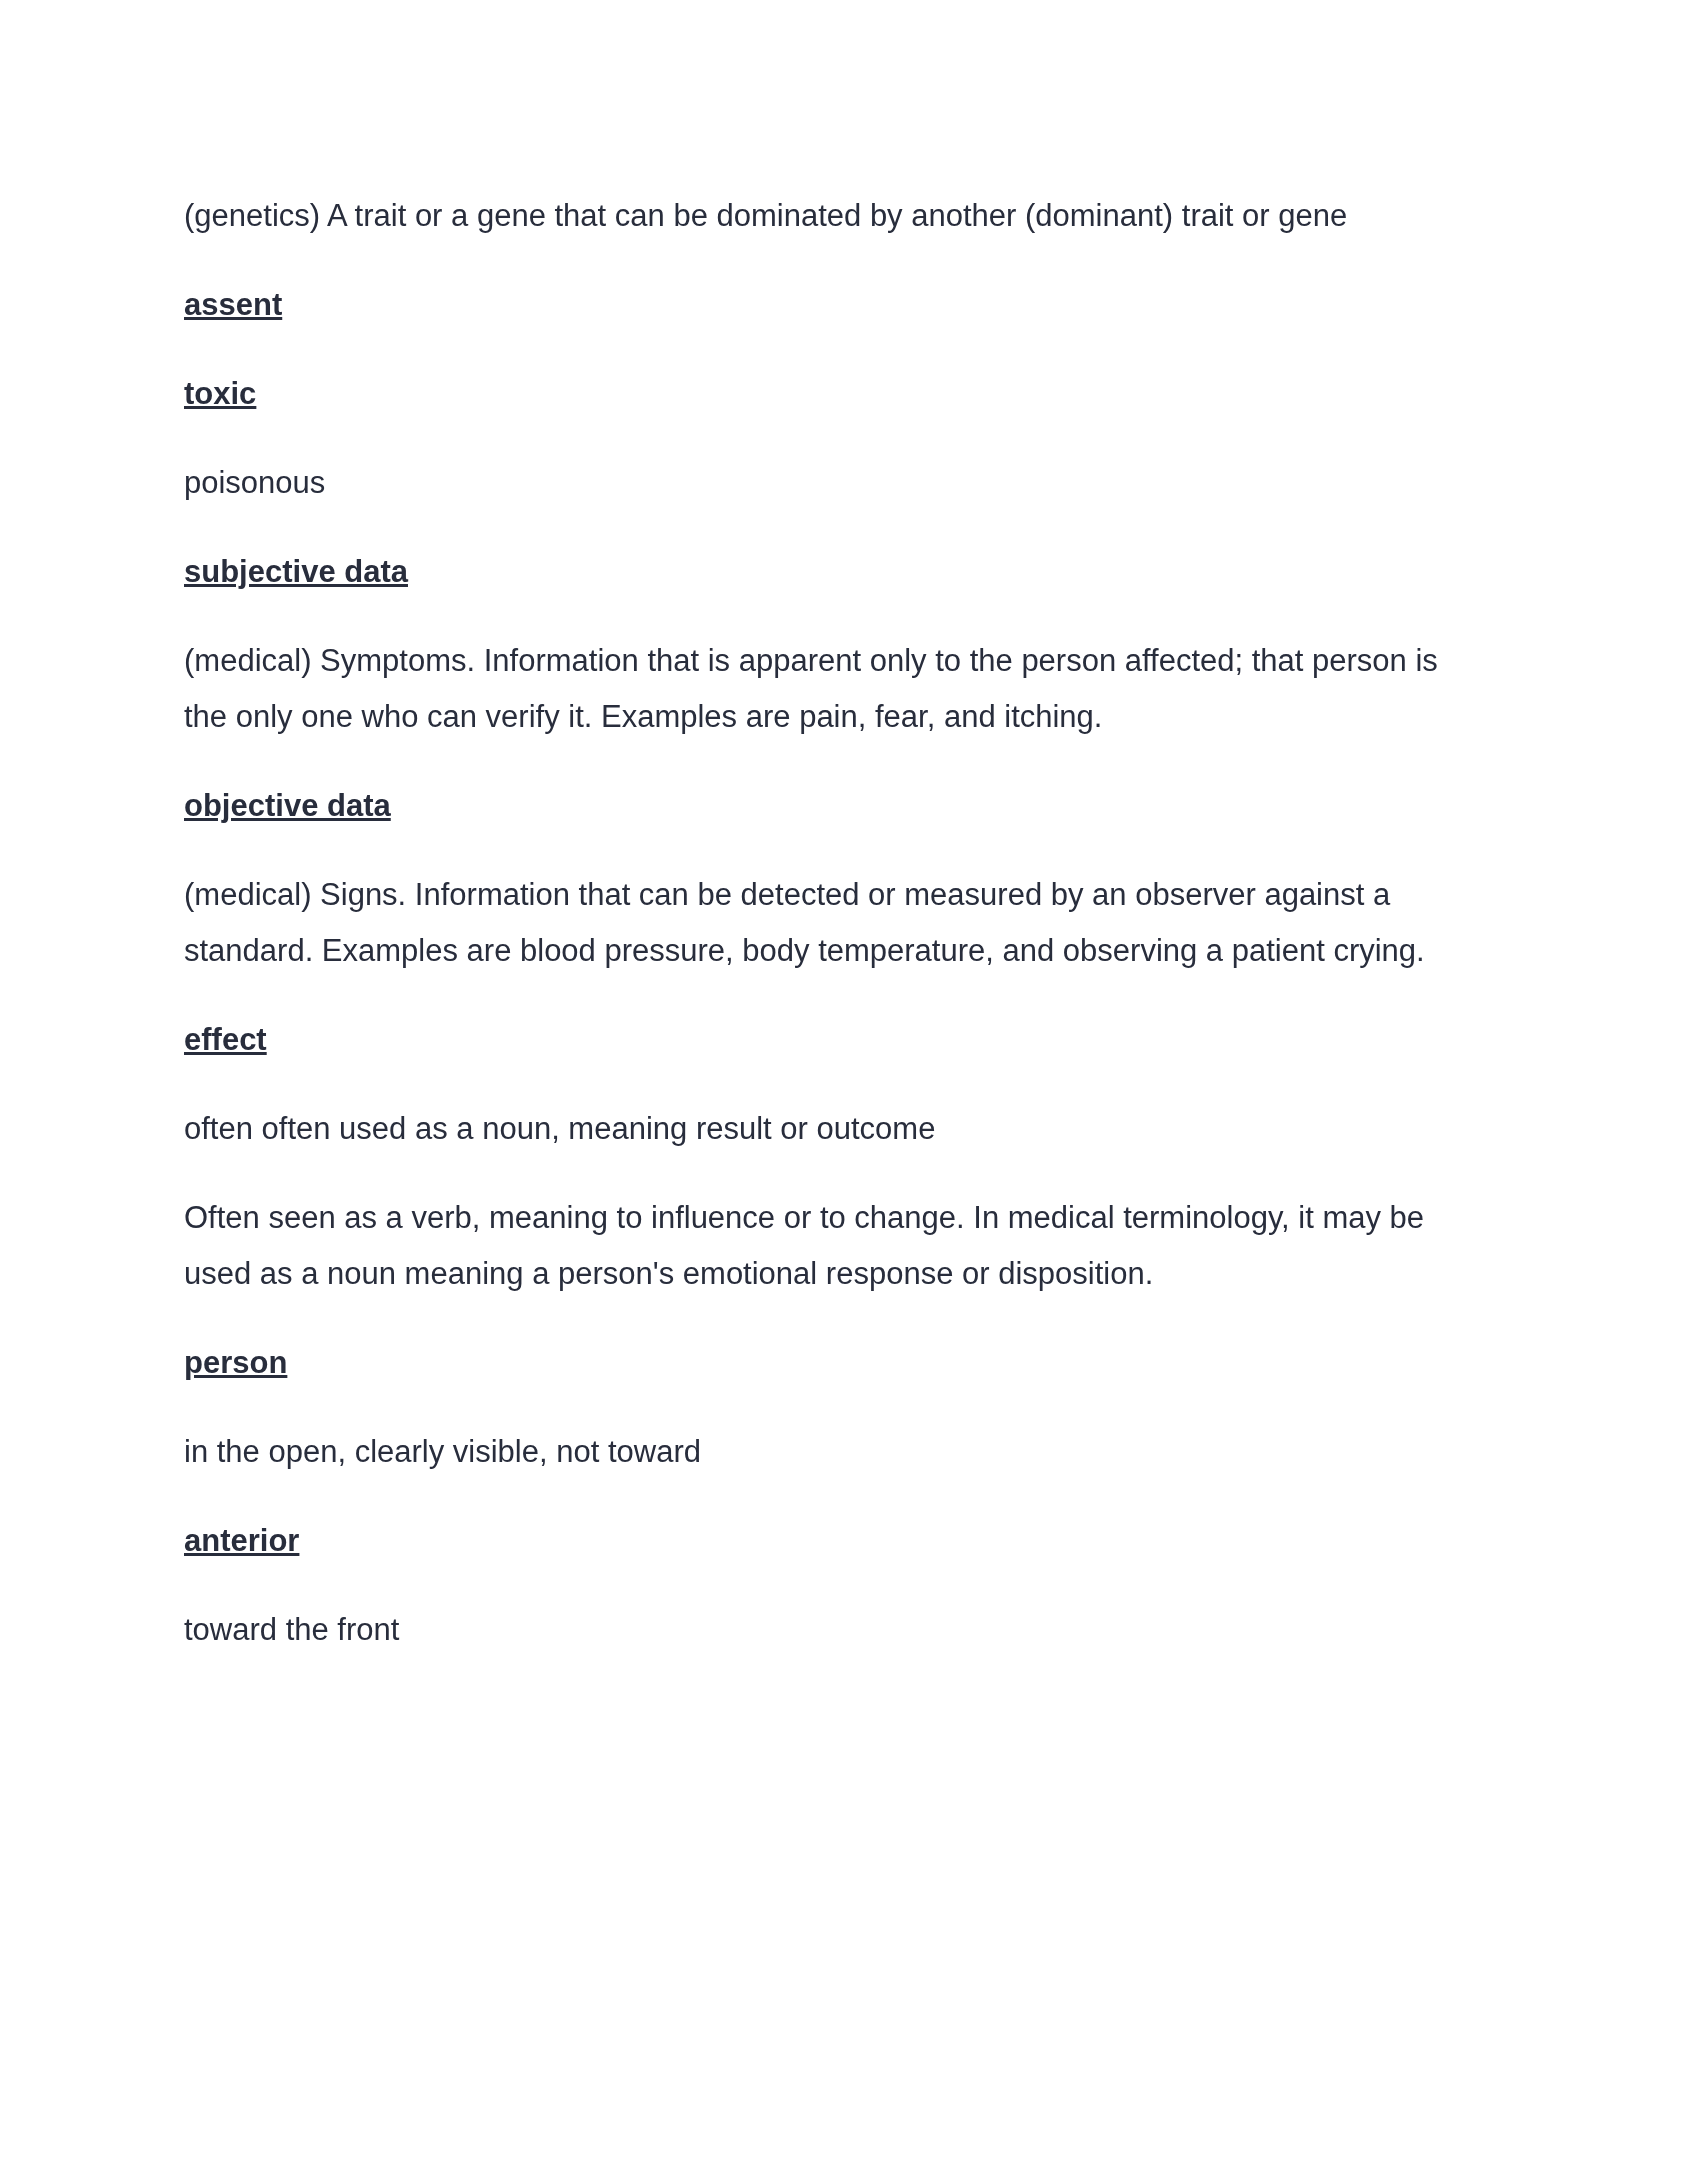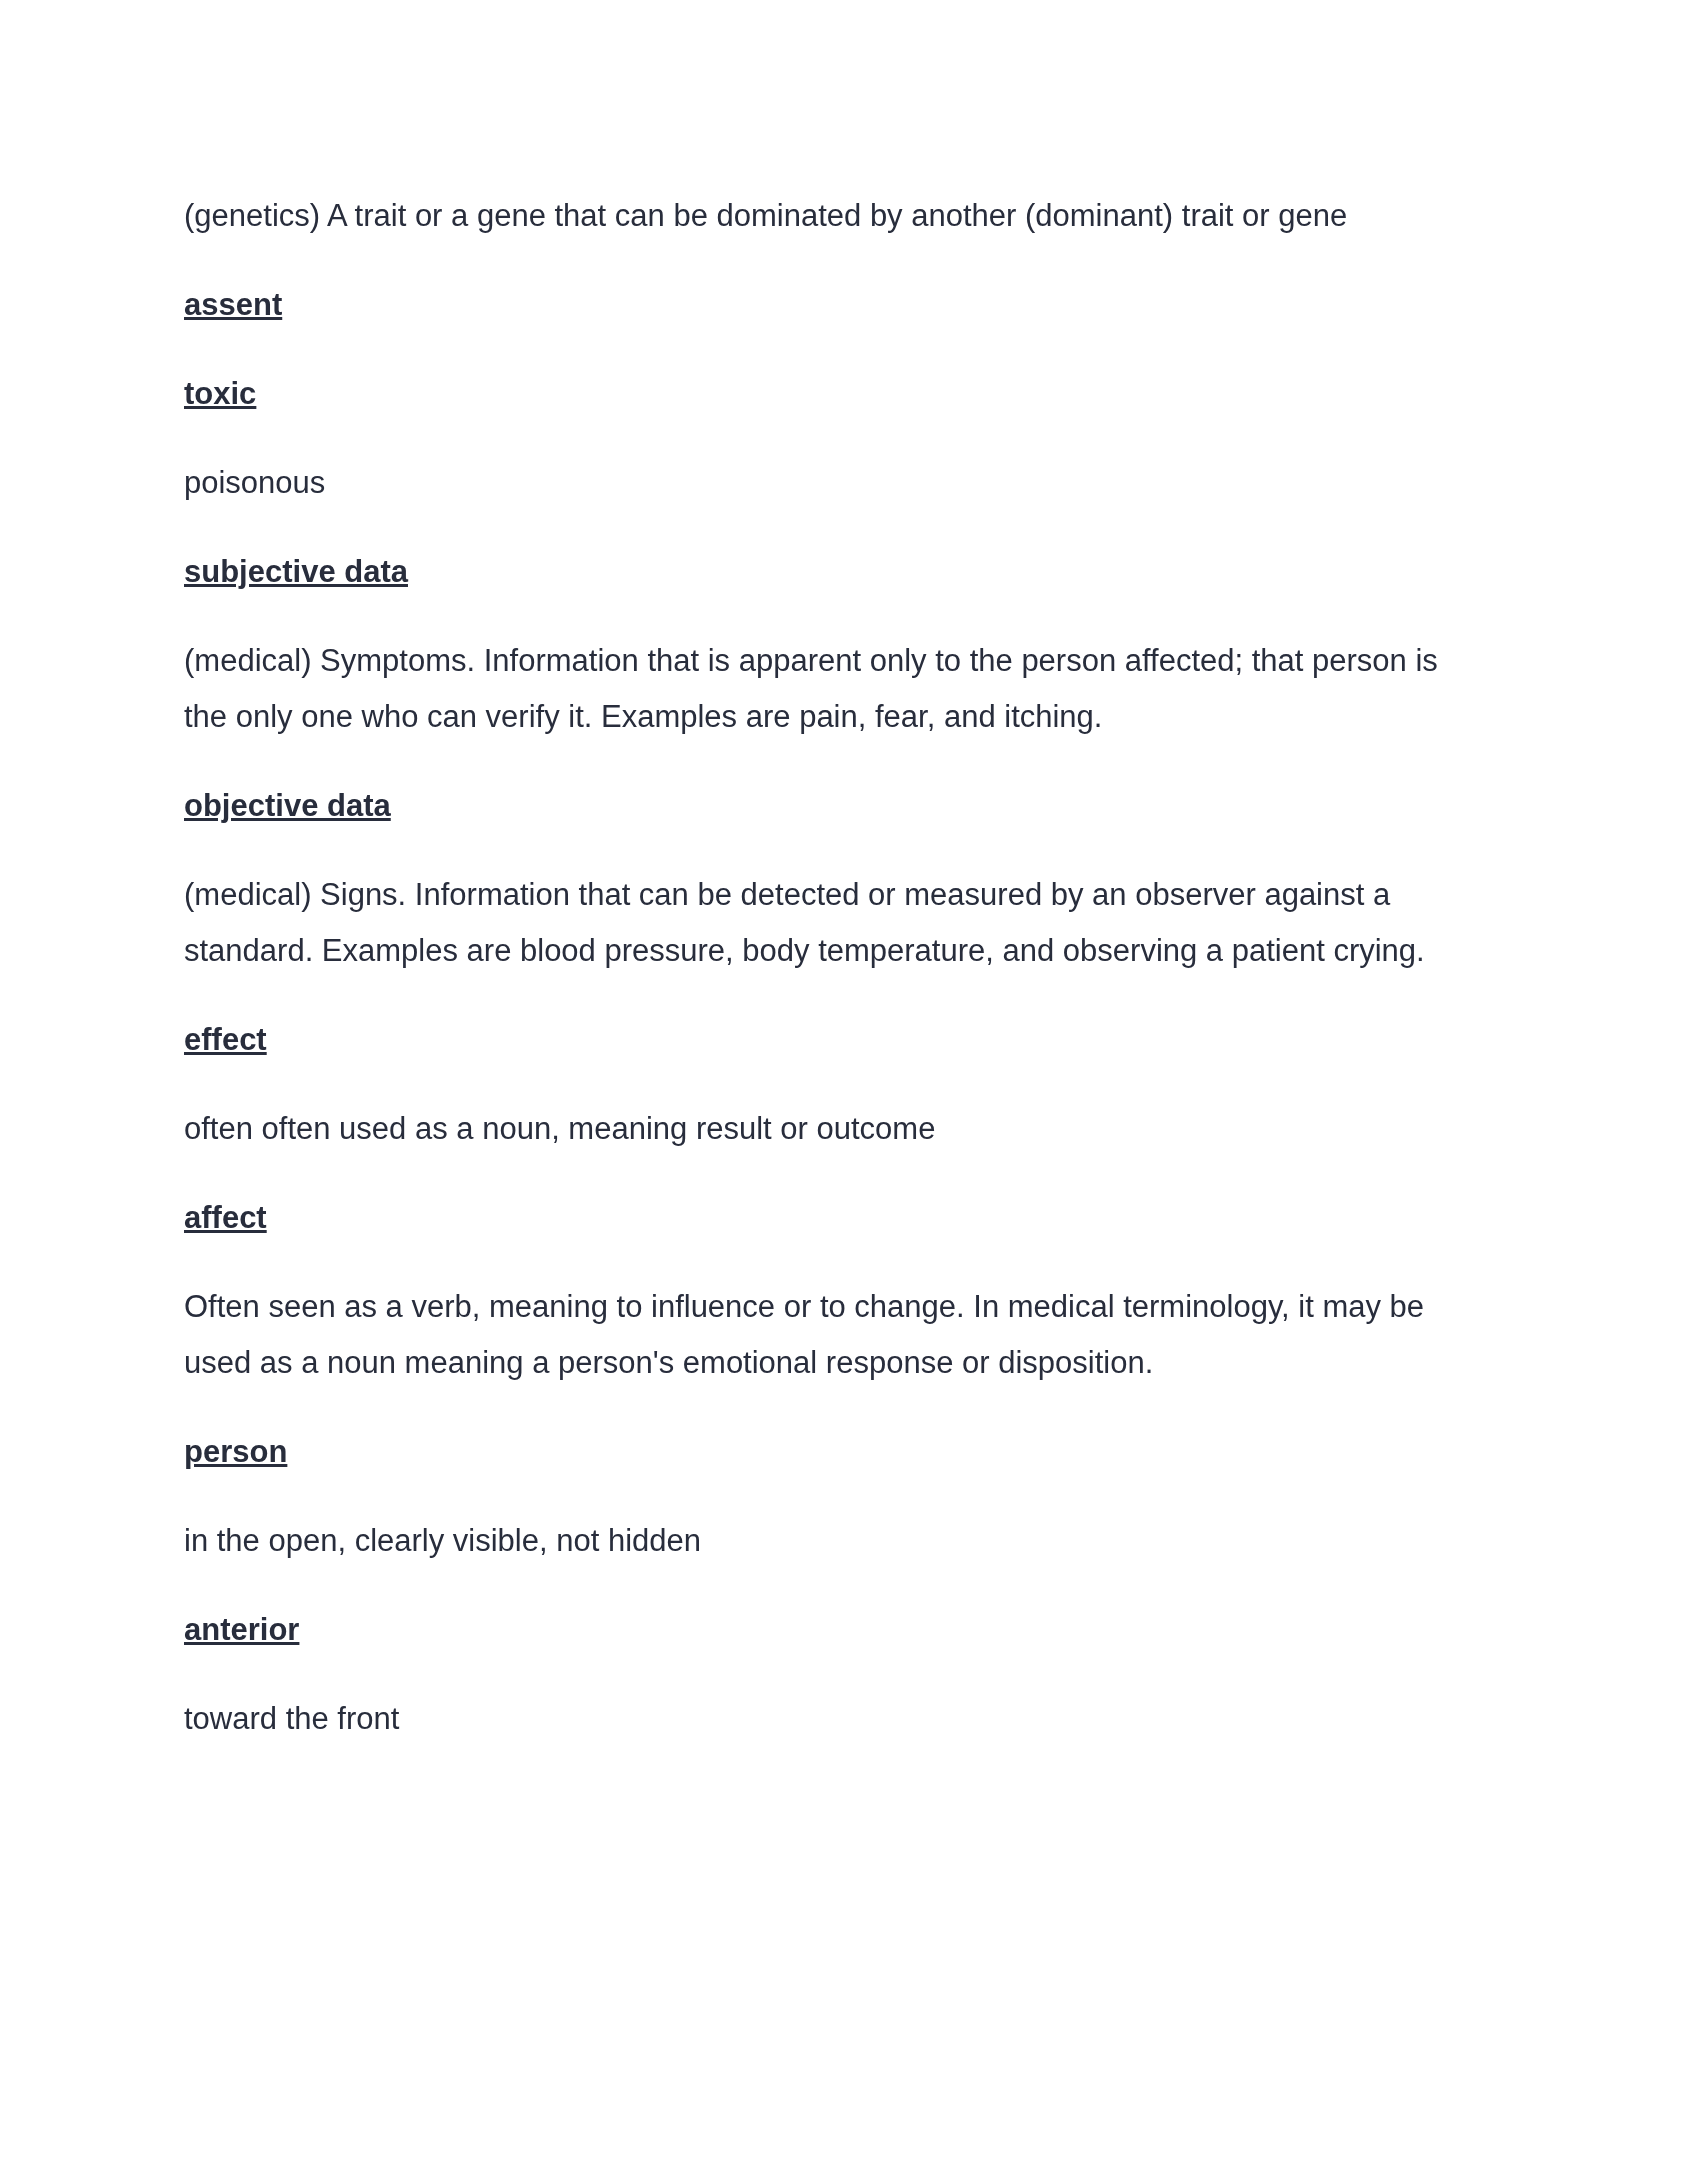--- a/index.html
+++ b/index.html
@@ -46,22 +46,21 @@
 
   <p class="entry-term">subjective data</p>
   <p class="entry-def">(medical) Symptoms. Information that is apparent only to the person affected; that person is the only one who can verify it. Examples are pain, fear, and itching.</p>
 
   <p class="entry-term">objective data</p>
   <p class="entry-def">(medical) Signs. Information that can be detected or measured by an observer against a standard. Examples are blood pressure, body temperature, and observing a patient crying.</p>
 
   <p class="entry-term">effect</p>
   <p class="entry-def">often often used as a noun, meaning result or outcome</p>
 
-  <p class="entry-term">affect</p>
   <p class="entry-def">Often seen as a verb, meaning to influence or to change. In medical terminology, it may be used as a noun meaning a person's emotional response or disposition.</p>
 
   <p class="entry-term">person</p>
-  <p class="entry-def">in the open, clearly visible, not hidden</p>
+  <p class="entry-def">in the open, clearly visible, not toward</p>
 
   <p class="entry-term">anterior</p>
   <p class="entry-def">toward the front</p>
 </div>
 
 
 </body></html>

